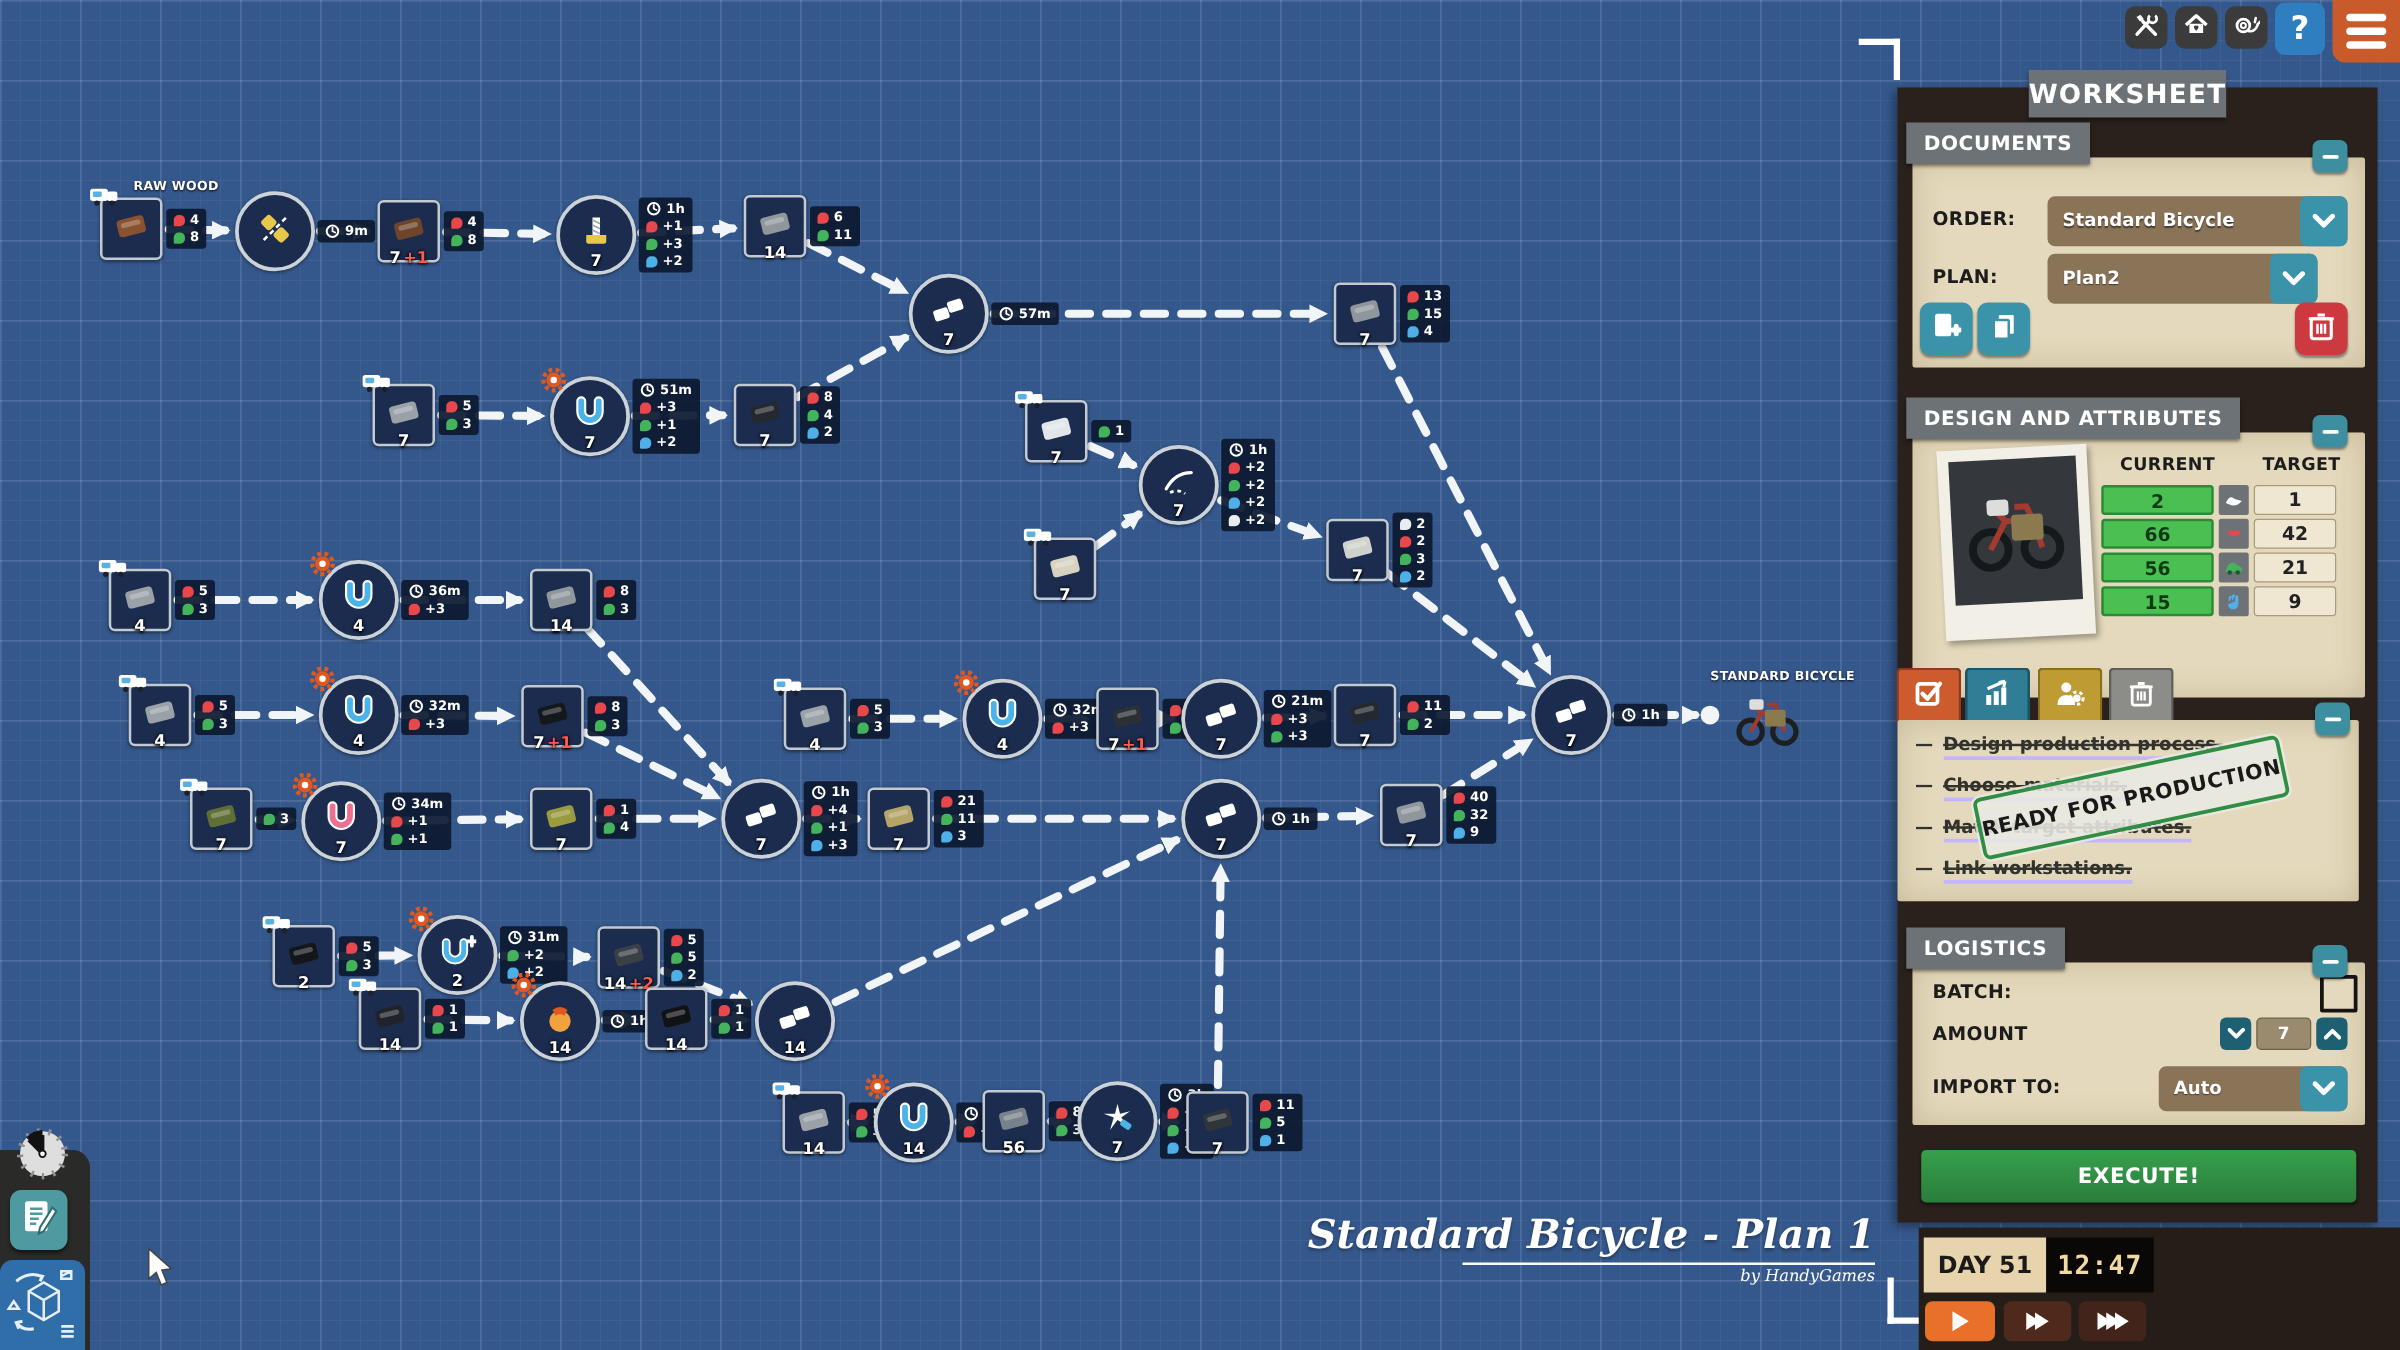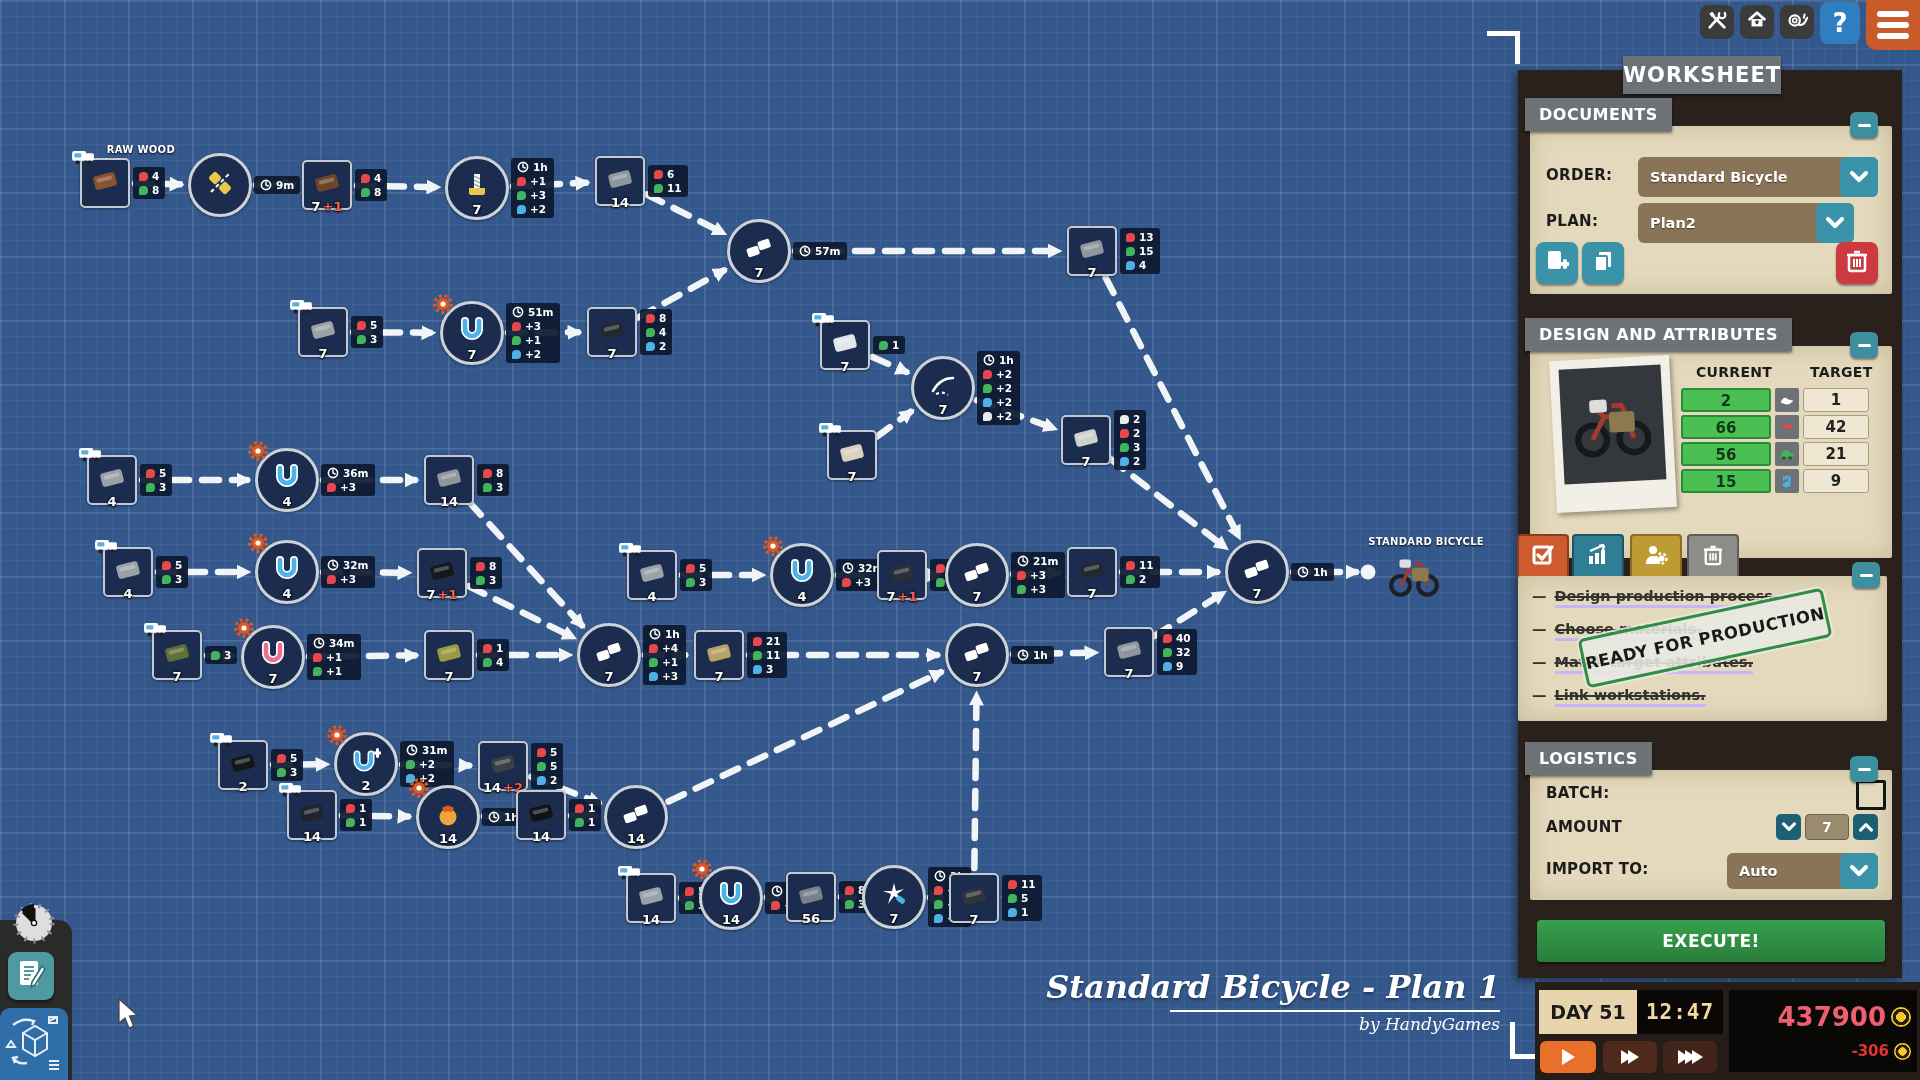--- a/index.html
+++ b/index.html
@@ -95,21 +95,21 @@
   .mrow{position:absolute;right:6px;display:flex;align-items:center;gap:5px;}
   .balance{color:#ef5f70;font-weight:bold;font-size:26px;}
   .delta{color:#e23434;font-weight:bold;font-size:15px;}
   
   .bl-dock{position:absolute;left:0;top:920px;width:72px;height:160px;background:#2a2a28;border-radius:0 14px 0 0;z-index:5;}
   .blbtn{position:absolute;z-index:6;cursor:pointer;border-radius:9px;display:flex;align-items:center;justify-content:center;}
   .title-wrap{position:absolute;right:420px;top:968px;text-align:right;z-index:4;color:#fff;}
   .btitle{font-size:32px;font-weight:bold;font-style:italic;font-family:"DejaVu Serif","Liberation Serif",serif;
     text-shadow:0 2px 3px rgba(0,0,0,.4);}
   .bline{height:2px;background:#fff;width:330px;margin:4px 0 2px auto;}
-  .byline{font-size:17px;font-style:italic;font-family:"DejaVu Serif","Liberation Serif",serif;}
+  .byline{font-size:13px;font-style:italic;font-family:"DejaVu Serif","Liberation Serif",serif;}
   .corner{position:absolute;z-index:4;}
 </style>
 </head>
 <body>
 
 <div class="stage">
 
   <svg id="edges" width="1920" height="1080" viewBox="0 0 1920 1080">
     <defs>
       <marker id="arr" viewBox="0 0 10 10" refX="7" refY="5" markerWidth="2.3" markerHeight="2.3" orient="auto">
@@ -1488,30 +1488,20 @@
       </div>
     <div class="spd" style="left:68px;width:54px;background:#4f2a1c;">
         <span class="tri sm" style="margin-left:0"></span>
         <span class="tri sm"></span>
       </div>
     <div class="spd" style="left:128px;width:54px;background:#43241a;">
         <span class="tri sm" style="margin-left:0"></span>
         <span class="tri sm"></span>
         <span class="tri sm"></span>
       </div>
-    <div class="moneybox">
-      <div class="mrow" style="top:12px;">
-          <span class="balance">437900</span>
-          <span class="coin"></span>
-        </div>
-      <div class="mrow" style="top:52px;">
-          <span class="delta">-306</span>
-          <span class="coin" style="width:17px;height:17px;"></span>
-        </div>
-    </div>
   </div>
 
   <div class="bl-dock"></div>
   <div class="blbtn" style="left:12px;top:903px;width:44px;height:44px;">
     <span><svg width="44" height="44" viewBox="0 0 44 44">
           <circle cx="22" cy="22" r="18" fill="#dedede"></circle>
           <circle cx="22" cy="22" r="18" fill="none" stroke="#8f8f8f" stroke-width="5" stroke-dasharray="2 6.9"></circle>
           <path d="M22 22 L9 9 A19 19 0 0 1 22 3 Z" fill="#121212"></path>
           <path d="M22 22 L22 7" stroke="#121212" stroke-width="3"></path>
           <path d="M22 22 L11 11" stroke="#121212" stroke-width="3"></path>

